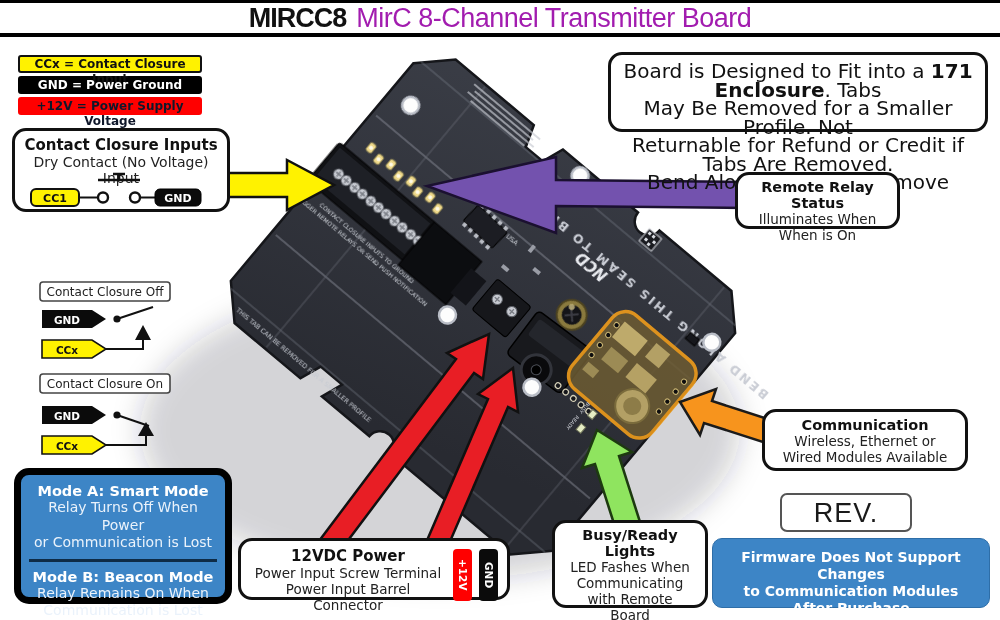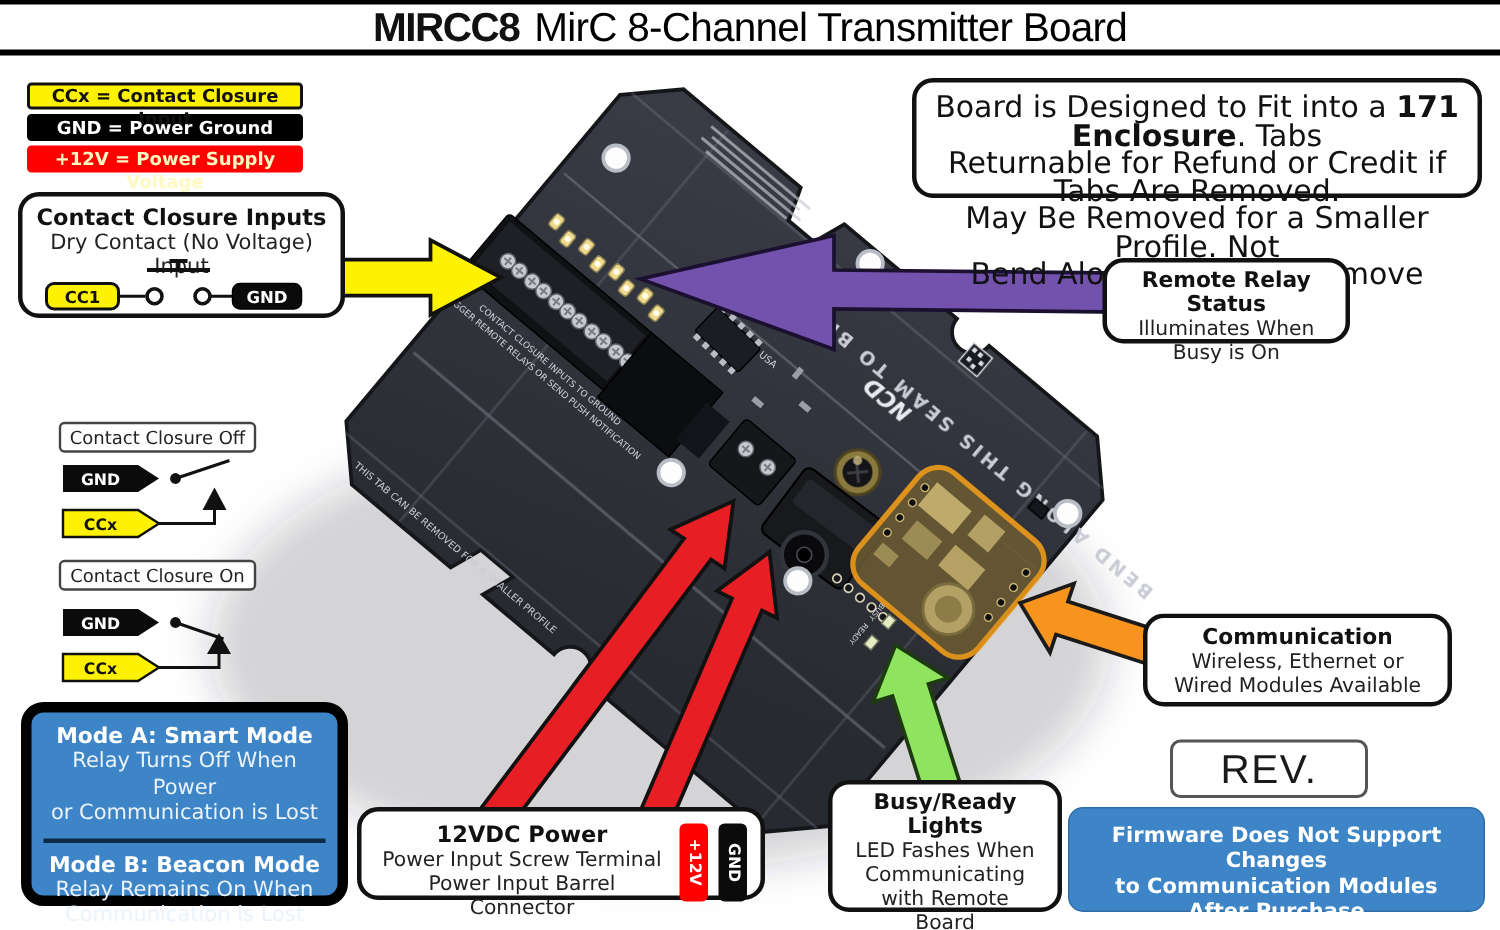--- a/index.html
+++ b/index.html
@@ -2,28 +2,28 @@
 <html><head>
 <meta charset="utf-8">
 <style>
   html,body{margin:0;padding:0;background:#fff;}
   .stage{position:relative;width:1000px;height:620px;background:#fff;overflow:hidden;
          font-family:"DejaVu Sans",sans-serif;color:#111;}
   .topbar{position:absolute;left:0;top:0;width:1000px;height:3px;background:#000;}
   .header{position:absolute;left:0;top:3px;width:1000px;height:30px;text-align:center;
           font-family:"Liberation Sans",sans-serif;white-space:nowrap;}
   .header .model{font-weight:900;font-size:27px;letter-spacing:-1px;}
-  .header .ttl{font-weight:400;font-size:27px;letter-spacing:-0.5px;margin-left:10px;color:#000000;}
+  .header .ttl{font-weight:400;font-size:27px;letter-spacing:-0.5px;margin-left:10px;color:#a21caf;}
   .rule{position:absolute;left:0;top:33px;width:1000px;height:4px;background:#000;}
   .legend{position:absolute;left:18px;top:55px;width:184px;}
   .legend .row{box-sizing:border-box;width:184px;height:18px;margin-bottom:3px;border-radius:3px;
                font-size:12px;font-weight:bold;text-align:center;line-height:15px;}
   .lg-y{background:#FFF200;border:2px solid #111;color:#111;}
   .lg-k{background:#000;border:2px solid #000;color:#fff;}
-  .lg-r{background:#FF0000;border:2px solid #FF0000;color:#fef9c3;}
+  .lg-r{background:#FF0000;border:2px solid #FF0000;color:#0f172a;}
   .co{position:absolute;background:#fff;border:3px solid #111;border-radius:14px;
       text-align:center;box-sizing:border-box;z-index:3;}
   .co .t{font-weight:bold;font-size:15px;text-align:center;}
   .co .l{font-size:13.5px;color:#222;}
   svg{position:absolute;left:0;top:0;z-index:1;}
   .note{padding:7px 6px;font-size:20px;line-height:18.5px;}
   .dims{position:absolute;left:808px;top:252px;width:160px;text-align:center;z-index:2;}
   .dims .h{font-weight:bold;font-size:14.5px;line-height:17px;width:112px;margin:0 auto;}
   .dims .v{font-size:13.5px;margin-top:2px;}
   .blue{position:absolute;background:#3D85C6;color:#fff;text-align:center;box-sizing:border-box;z-index:3;}
@@ -251,29 +251,29 @@
       <circle cx="120" cy="26.5" r="5" fill="#fff" stroke="#111" stroke-width="2.4"></circle>
       <path d="M83,9 H125 M104,9 V3 M98,3 H110" stroke="#111" stroke-width="2.6"></path>
       <path d="M125,26.5 H140" stroke="#111" stroke-width="2"></path>
       <rect x="140" y="18" width="46" height="17" rx="5" fill="#0b0b0b" stroke="#000"></rect>
       <text x="163" y="31" text-anchor="middle" font-size="11" font-weight="bold" fill="#fff">GND</text>
     </svg>
   </div>
 
   <div class="co note" style="left:608px;top:52px;width:380px;height:80px;">
     <div><span>Board is Designed to Fit into a </span><b>171 Enclosure</b><span>. Tabs</span></div>
+    <div>May Be Removed for a Smaller Profile.  Not</div>
     <div>Returnable for Refund or Credit if Tabs Are Removed.</div>
-    <div>May Be Removed for a Smaller Profile.  Not</div>
     <div>Bend Along Seams to Remove Outer Tabs.</div>
   </div>
 
   <div class="co" style="left:735px;top:172px;width:165px;height:57px;padding-top:4px;">
     <div class="t" style="font-size:14.5px;">Remote Relay Status</div>
     <div class="l">Illuminates When</div>
-    <div class="l">Busy is On</div>
+    <div class="l">When is On</div>
   </div>
 
 
   <svg width="200" height="182" viewBox="0 0 200 182" style="left:30px;top:278px;z-index:2;">
     <g>
       <rect x="10" y="4" width="130" height="19" rx="3" fill="#fff" stroke="#444" stroke-width="1.6"></rect>
       <text x="75" y="18" text-anchor="middle" font-size="12" fill="#222">Contact Closure Off</text>
       <path d="M12,32 H62 L76,41 L62,50 H12 Z" fill="#0b0b0b"></path>
       <text x="37" y="45.5" text-anchor="middle" font-size="10.5" font-weight="bold" fill="#fff">GND</text>
       <circle cx="87" cy="41" r="3.6" fill="#111"></circle>

